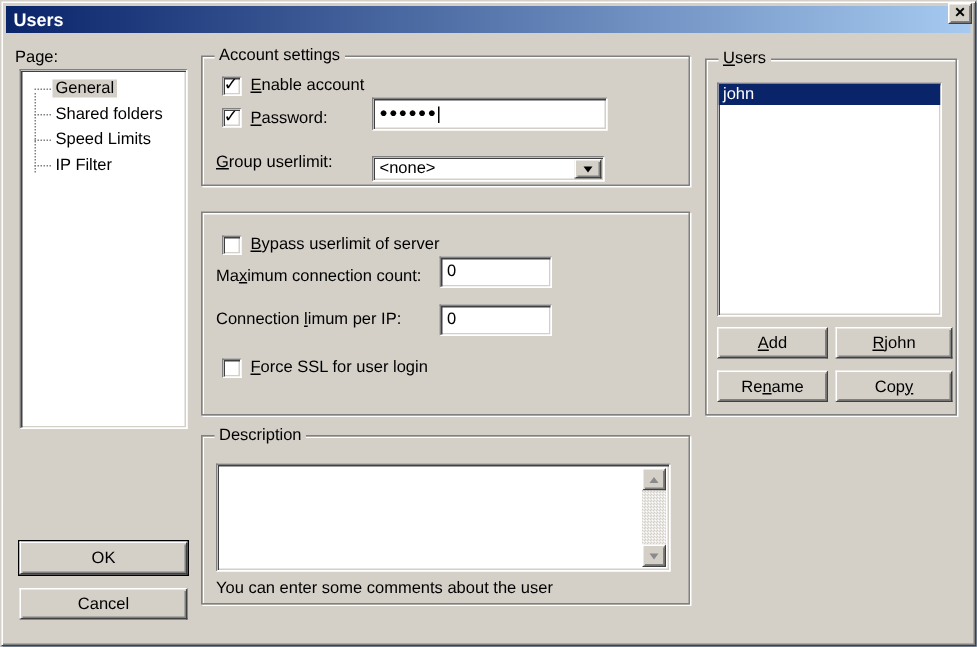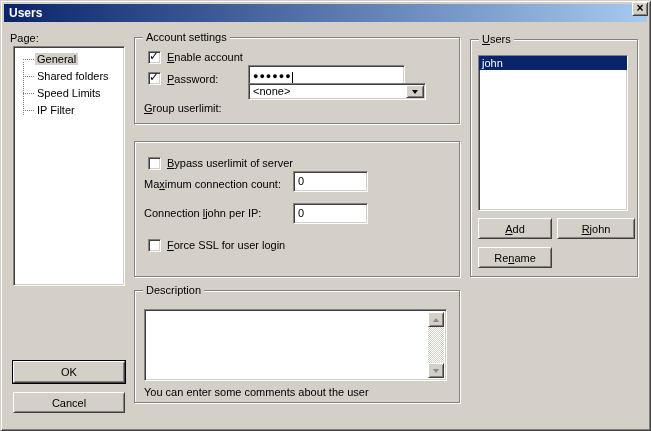--- a/index.html
+++ b/index.html
@@ -133,38 +133,38 @@
       <span class="check-glyph">✓</span>
     </span>
     <span class="lbl" style="left:32px; top:35px;"><span></span><span class="mn">P</span><span>assword:</span></span>
 
     <div class="field sunken" style="left:113px; top:27px; width:157px; height:22px; line-height:20px;">
       <span class="bullets">●●●●●●</span><span class="caret"></span>
     </div>
 
     <span class="lbl" style="left:9px; top:64px;"><span></span><span class="mn">G</span><span>roup userlimit:</span></span>
 
-    <div class="combo sunken" style="left:113px; top:45px; width:178px; height:17px;padding-left:29px;">
+    <div class="combo sunken" style="left:113px; top:66px; width:155px; height:17px;padding-left:29px;">
       <span class="combo-text">&lt;none&gt;</span>
       <span class="combo-btn">
         <span class="tri-down"></span>
       </span>
     </div>
   </div>
 
   <div class="group" style="left:134px; top:141px; width:326px; height:136px;">
     <span class="cb sunken" style="left:13px; top:15px;"></span>
     <span class="lbl" style="left:9px; top:36px;"><span>Ma</span><span class="mn">x</span><span>imum connection count:</span></span>
 
     <span class="lbl" style="left:32px; top:15px;"><span></span><span class="mn">B</span><span>ypass userlimit of server</span></span>
     <div class="field sunken" style="left:158px; top:29px; width:75px; height:21px; line-height:19px;">
       <span>0</span>
     </div>
 
-    <span class="lbl" style="left:9px; top:65px;"><span>Connection </span><span class="mn">l</span><span>john per IP:</span></span>
+    <span class="lbl" style="left:9px; top:65px;"><span>Connection </span><span class="mn">l</span><span>imum per IP:</span></span>
     <div class="field sunken" style="left:158px; top:61px; width:75px; height:21px; line-height:19px;">
       <span>0</span>
     </div>
 
     <span class="cb sunken" style="left:13px; top:97px;"></span>
     <span class="lbl" style="left:32px; top:97px;"><span></span><span class="mn">F</span><span>orce SSL for user login</span></span>
   </div>
 
   <div class="group" style="left:134px; top:290px; width:326px; height:113px;padding-left:48px;">
     <span class="group-caption">Description</span>
@@ -188,15 +188,16 @@
   <div class="group" style="left:470px; top:39px; width:168px; height:238px;">
     <span class="group-caption"><span></span><span class="mn">U</span><span>sers</span></span>
 
     <div class="listbox sunken" style="left:7px; top:15px; width:150px; height:156px;">
       <div class="list-item">john</div>
     </div>
 
     <button class="btn" style="left:7px; top:178px; width:74px; height:21px;"><span></span><span class="mn">A</span><span>dd</span></button>
     <button class="btn" style="left:86px; top:178px; width:78px; height:21px;"><span></span><span class="mn">R</span><span>john</span></button>
     <button class="btn" style="left:7px; top:207px; width:74px; height:21px;"><span>Re</span><span class="mn">n</span><span>ame</span></button>
+    <button class="btn" style="left:86px; top:207px; width:78px; height:21px;"><span>Cop</span><span class="mn">y</span><span></span></button>
   </div>
 
 </div>
 
 </body></html>

